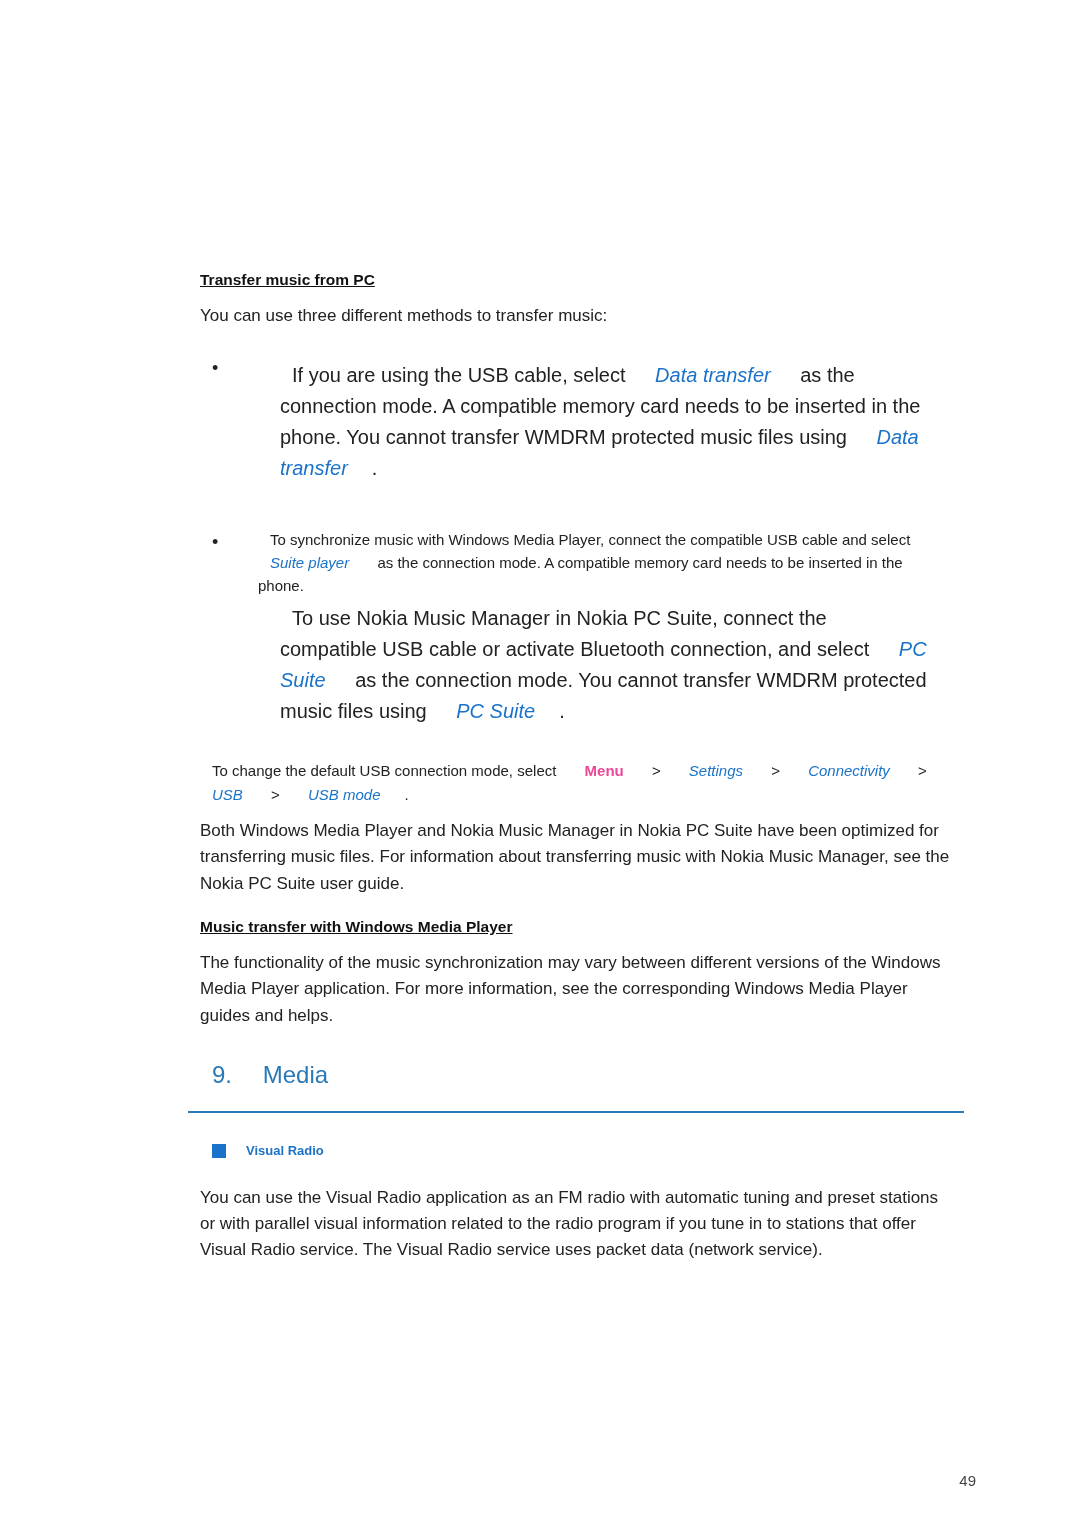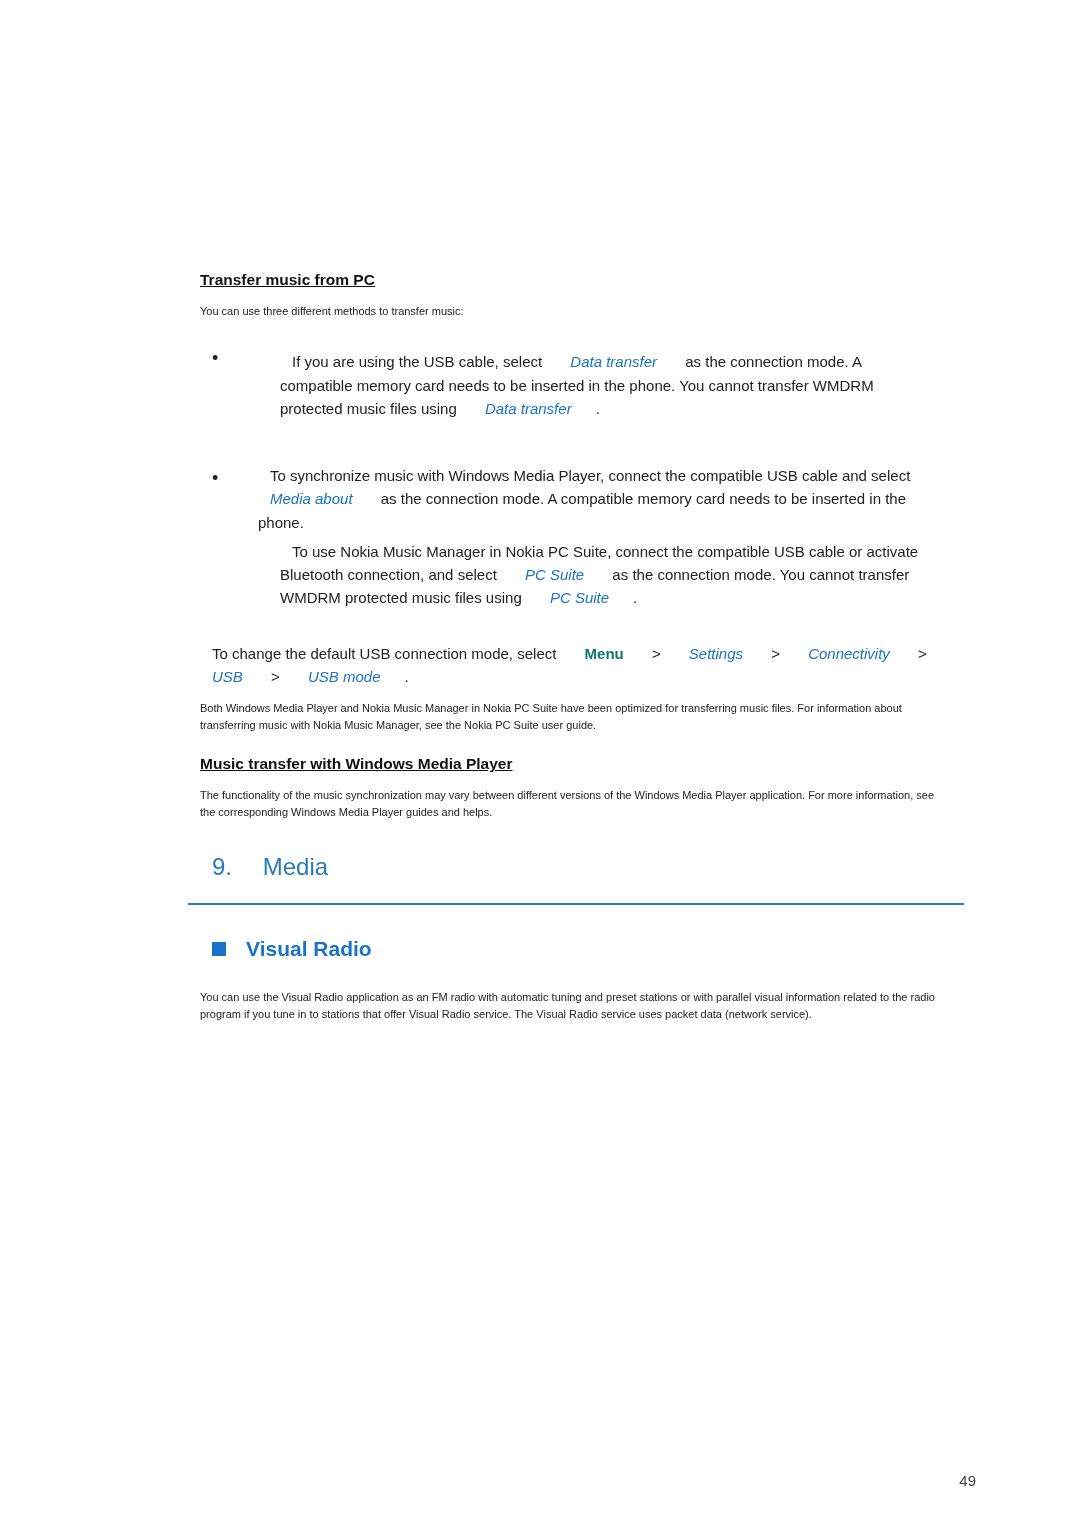--- a/index.html
+++ b/index.html
@@ -27,21 +27,21 @@
 
     .section-heading {
       font-size: 15.5px;
       font-weight: bold;
       text-decoration: underline;
       margin-bottom: 8px;
       color: #111;
     }
 
     .body-text {
-      font-size: 11px;
+      font-size: 17px;
       color: #222;
       margin-bottom: 10px;
       line-height: 1.55;
     }
 
     .bullet-list {
       margin: 8px 0 10px 0;
       padding-left: 0;
       list-style: none;
     }
@@ -61,34 +61,34 @@
       color: #222;
     }
 
     .bullet-content {
       flex: 1;
     }
 
     .sub-para {
       margin-top: 6px;
       margin-left: 22px;
-      font-size: 15px;
+      font-size: 20px;
       line-height: 1.55;
       color: #222;
       margin-bottom: 8px;
     }
 
     .link {
       color: #1a73c8;
       font-style: italic;
     }
 
     .bold-text {
       font-weight: bold;
-      color: #0f766e;
+      color: #ec4899;
     }
 
     .nav-line {
       font-size: 15px;
       margin-bottom: 10px;
       line-height: 1.55;
     }
 
     .section-divider {
       border: none;
@@ -99,21 +99,21 @@
     .chapter-heading {
       font-size: 24px;
       color: #2a7ab8;
       font-weight: normal;
       margin-bottom: 2px;
     }
 
     .subsection-heading {
       display: flex;
       align-items: center;
-      font-size: 21px;
+      font-size: 13px;
       font-weight: bold;
       color: #1a73c8;
       margin-bottom: 8px;
       margin-top: 4px;
     }
 
     .subsection-square {
       display: inline-block;
       width: 14px;
       height: 14px;
@@ -163,21 +163,21 @@
         <div class="bullet-content">
           <div class="sub-para">
             <span>If you are using the USB cable, select </span><span class="link">Data transfer</span><span> as the connection mode. A compatible memory card needs to be inserted in the phone. You cannot transfer WMDRM protected music files using </span><span class="link">Data transfer</span><span>.</span>
           </div>
         </div>
       </li>
 
       <li>
         <span class="bullet-dot">•</span>
         <div class="bullet-content">
-          <span>To synchronize music with Windows Media Player, connect the compatible USB cable and select </span><span class="link">Media about</span><span> as the connection mode. A compatible memory card needs to be inserted in the phone.</span>
+          <span>To synchronize music with Windows Media Player, connect the compatible USB cable and select </span><span class="link">Suite player</span><span> as the connection mode. A compatible memory card needs to be inserted in the phone.</span>
           <div class="sub-para">
             <span>To use Nokia Music Manager in Nokia PC Suite, connect the compatible USB cable or activate Bluetooth connection, and select </span><span class="link">PC Suite</span><span> as the connection mode. You cannot transfer WMDRM protected music files using </span><span class="link">PC Suite</span><span>.</span>
           </div>
         </div>
       </li>
     </ul>
 
     <p class="nav-line">
       <span>To change the default USB connection mode, select </span><span class="bold-text">Menu</span><span> &gt; </span><span class="link">Settings</span><span> &gt; </span><span class="link">Connectivity</span><span> &gt; </span><span class="link">USB</span><span> &gt; </span><span class="link">USB mode</span><span>.</span>
     </p>

